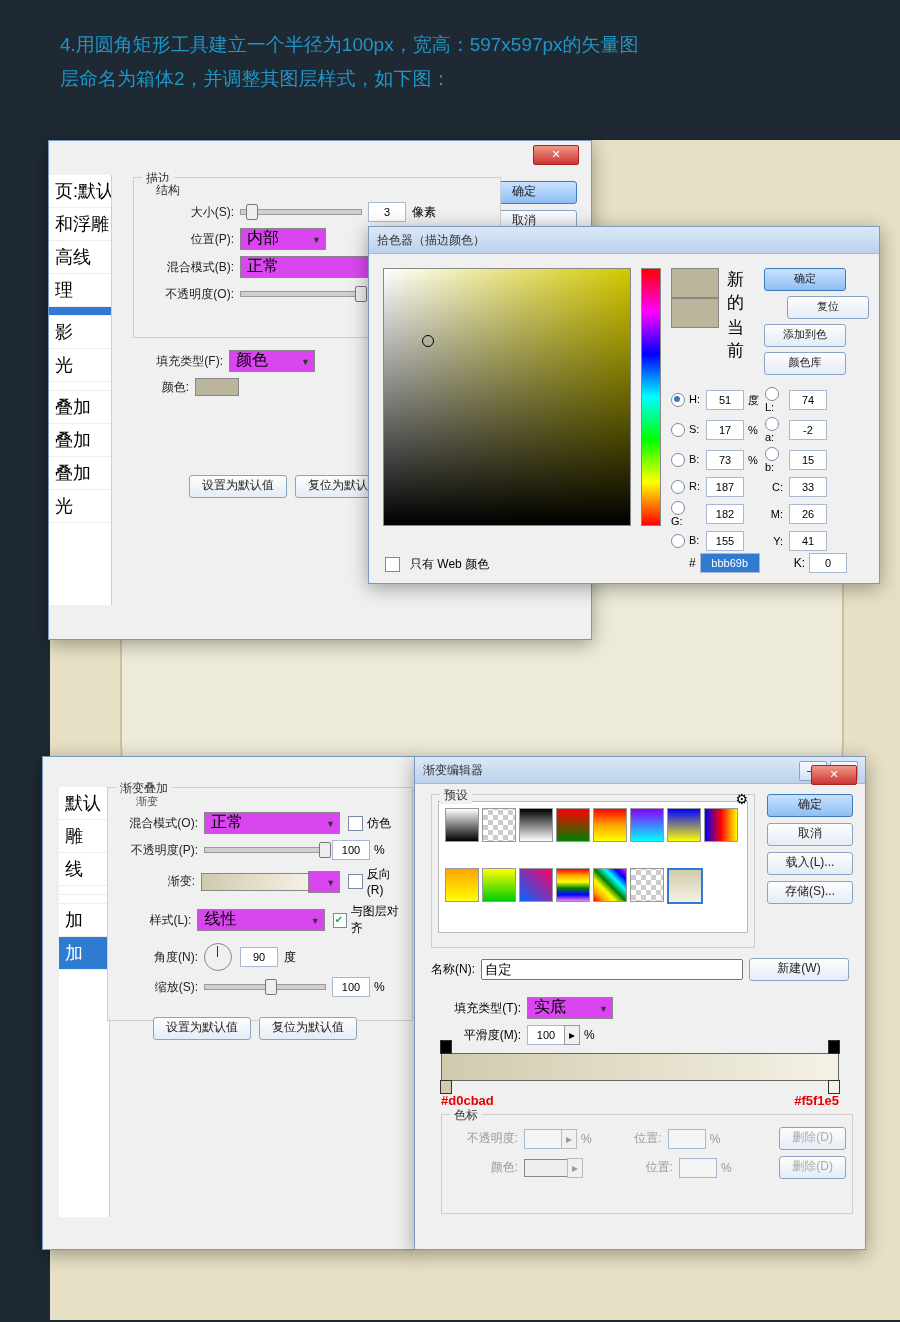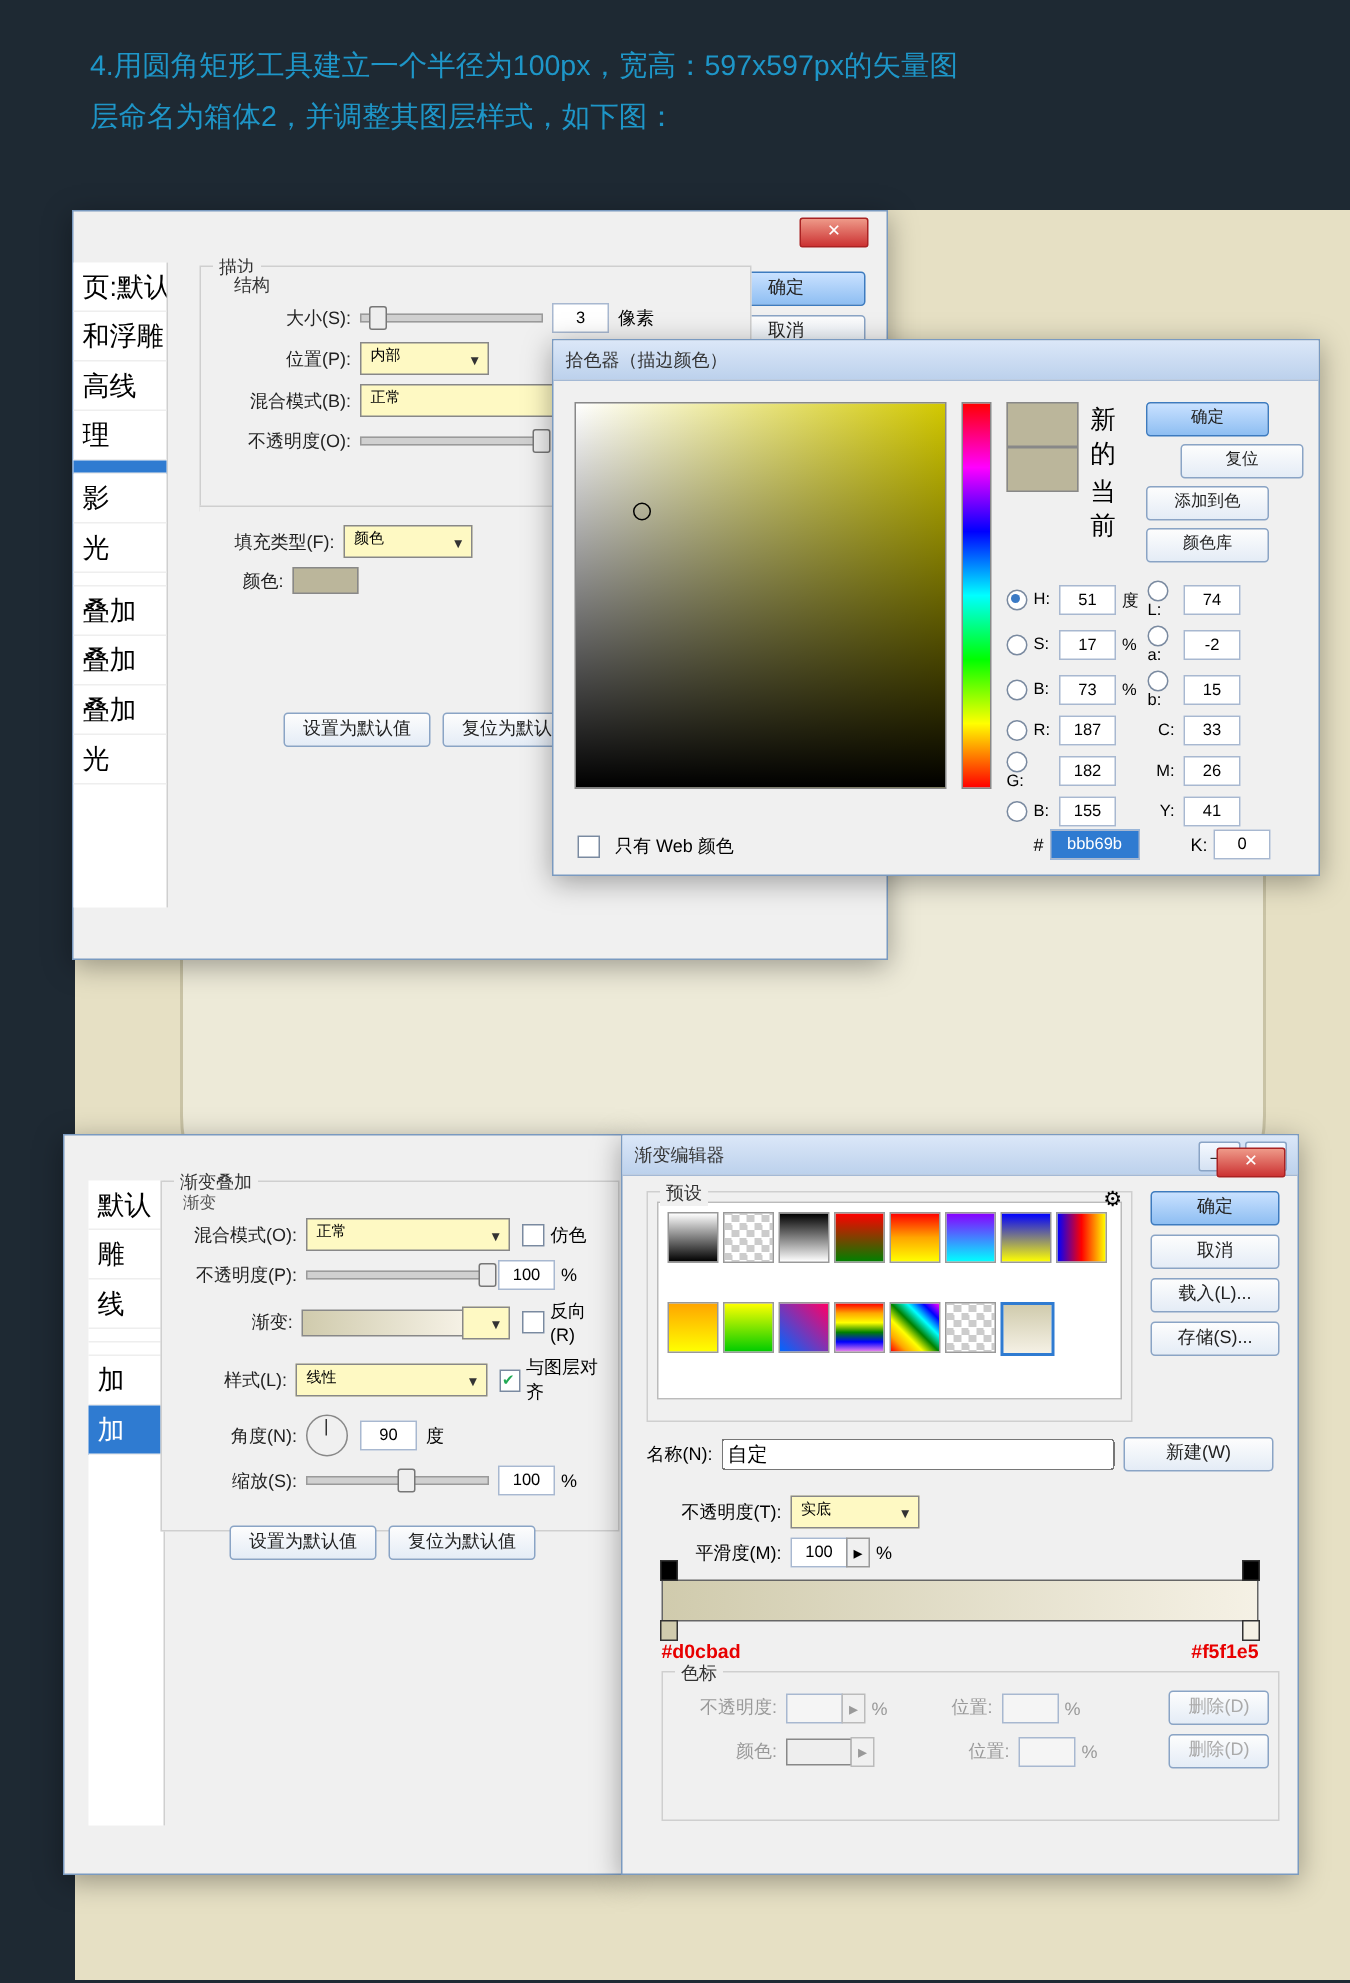--- a/index.html
+++ b/index.html
@@ -67,22 +67,22 @@
   }
   .slider::after{
     content:""; position:absolute; top:-6px; left:var(--p,0%);
     width:10px;height:14px;background:#eee;border:1px solid #777;border-radius:2px;
   }
   .numbox {
     width:36px; height:18px; border:1px solid #a8b8d0; background:#fff;
     text-align:center; line-height:18px; font-size:11px;
   }
   .sel {
-    height:20px; border:1px solid #888; background:#fef9c3; padding:0 18px 0 6px;
-    line-height:18px; position:relative; font-size:10px; display:inline-block;
+    height:20px; border:1px solid #888; background:#d946ef; padding:0 18px 0 6px;
+    line-height:18px; position:relative; font-size:16px; display:inline-block;
   }
   .sel::after{content:"▼"; position:absolute; right:4px; top:2px; font-size:9px; color:#333;}
   .btn {
     height:21px; padding:0 12px; border:1px solid #8aa4c5;
     background:linear-gradient(#fdfdfd,#e4ecf6); border-radius:3px;
     line-height:19px; text-align:center; color:#222; display:inline-block;
   }
   .btn.primary{background:linear-gradient(#c9e1ff,#8ebef2);border-color:#3d7bbf;}
   .swatch{width:42px;height:16px;border:1px solid #888;display:inline-block;}
   .check{width:13px;height:13px;border:1px solid #7a8aa0;background:#fff;margin-right:4px;display:inline-block;vertical-align:middle;}
@@ -283,21 +283,21 @@
     <div>雕</div>
     <div>线</div>
     <div></div>
     <div></div>
     <div>加</div>
     <div class="sel-row">加</div>
   </div>
 
   <div class="grp" style="left:64px;top:30px;width:292px;height:220px;">
     <div class="grp-label">渐变叠加</div>
-    <div style="position:absolute;left:14px;top:6px;font-size:11px;color:#555;">渐变</div>
+    <div style="position:absolute;left:28px;top:6px;font-size:11px;color:#555;">渐变</div>
 
     <div class="row" style="margin-top:18px;">
       <span class="lab">混合模式(O):</span>
       <span class="sel" style="width:110px;">正常</span>
       <span class="check" style="margin-left:8px;"></span>
       <span>仿色</span>
     </div>
     <div class="row">
       <span class="lab">不透明度(P):</span>
       <span class="slider" style="--p:95%;"></span>
@@ -379,21 +379,21 @@
   </div>
 
   <div style="display:flex;align-items:center;gap:6px;padding:4px 16px;">
     <span>名称(N):</span>
     <input class="field" style="flex: 1 1 0%;" value="自定">
     <span class="btn" style="width:74px;">新建(W)</span>
   </div>
 
   <div style="padding:6px 26px;">
     <div class="row">
-      <span style="width:80px;text-align:right;margin-right:6px;">不透明度(T):</span>
+      <span style="width:80px;text-align:right;margin-right:6px;">填充类型(T):</span>
       <span class="sel" style="width:60px;">实底</span>
     </div>
     <div class="row">
       <span style="width:80px;text-align:right;margin-right:6px;">平滑度(M):</span>
       <span class="numbox">100</span>
       <span style="border:1px solid #999;width:14px;height:18px;text-align:center;line-height:18px;margin-left:-1px;">▸</span>
       <span style="margin-left:4px;">%</span>
     </div>
 
     <div class="grad-bar">

